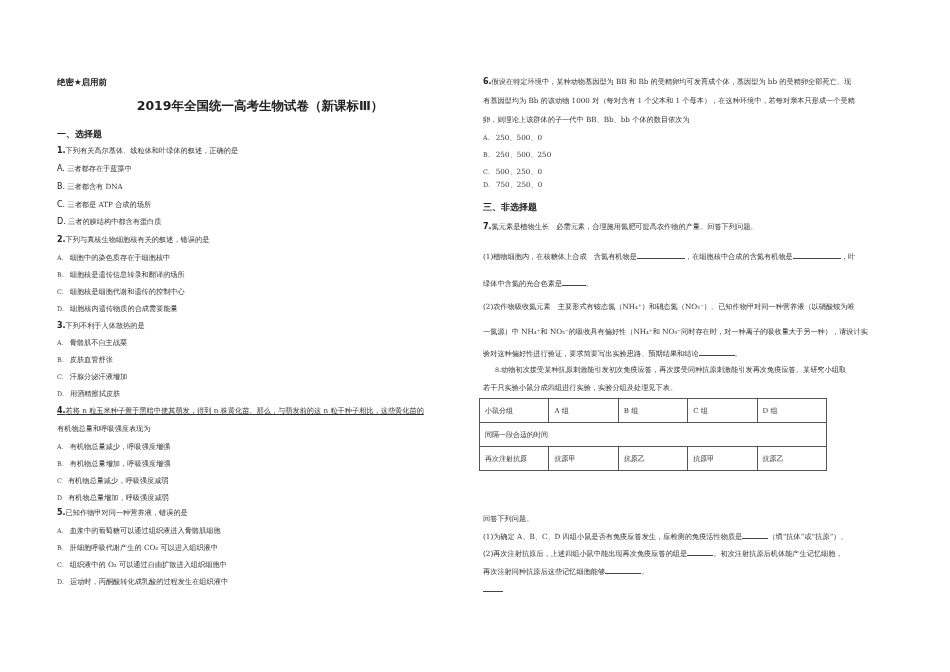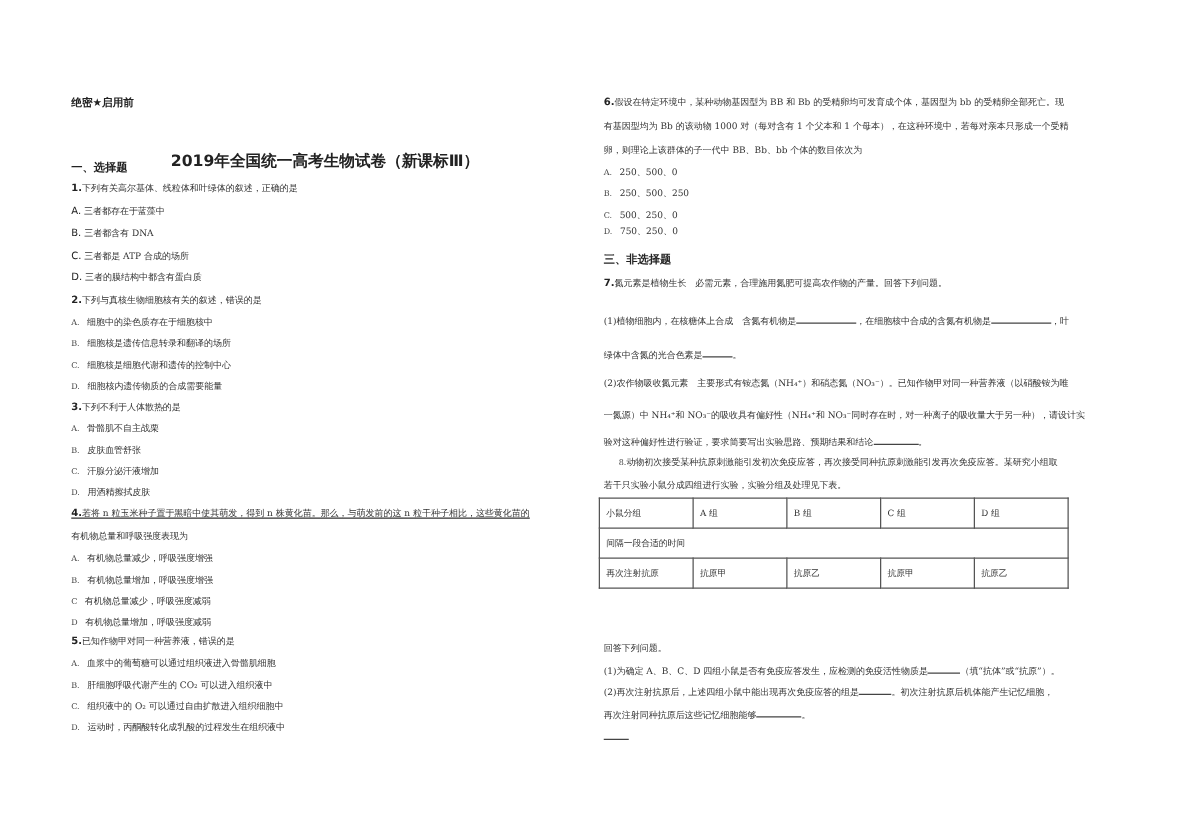--- a/index.html
+++ b/index.html
@@ -8,29 +8,29 @@
     .abs { position: absolute; white-space: nowrap; }
     .sans { font-family: "DejaVu Sans", "Liberation Sans", sans-serif; }
     .secret { font-size: 8.5px; font-weight: bold; }
     .title { font-size: 12.5px; font-weight: bold; }
     .section { font-size: 9px; font-weight: bold; }
     .q { font-size: 7.2px; color: #333; }
     .qnum { font-family: "DejaVu Sans", "Liberation Sans", sans-serif; font-weight: bold; font-size: 8px; color: #222; }
     .optL { font-family: "DejaVu Sans", "Liberation Sans", sans-serif; font-size: 8px; color: #222; }
     .optsm { font-size: 6.4px; color: #444; margin-right: 6px; }
     .blank { display: inline-block; border-bottom: 0.8px solid #444; height: 8px; vertical-align: baseline; }
-    table.exp { position: absolute; left: 479px; top: 398px; width: 376px; border-collapse: collapse; }
+    table.exp { position: absolute; left: 479px; top: 398px; width: 348px; border-collapse: collapse; }
     table.exp td { border: 1.2px solid #555; height: 24px; font-size: 7px; color: #333; padding: 0 5px; vertical-align: middle; }
   </style>
 </head>
 <body>
 
 <div>
   <div class="abs sans secret" style="left:57px; top:77px;">绝密★启用前</div>
-  <div class="abs sans title" style="left:0; width:520px; text-align:center; top:98px;margin-top:23px;">2019年全国统一高考生物试卷（新课标Ⅲ）</div>
+  <div class="abs sans title" style="left:0; width:520px; text-align:center; top:98px;">2019年全国统一高考生物试卷（新课标Ⅲ）</div>
   <div class="abs sans section" style="left:57px; top:128px;">一、选择题</div>
 
   <div class="abs q" style="left:57px; top:146px;">
     <span class="qnum">1.</span><span>下列有关高尔基体、线粒体和叶绿体的叙述，正确的是</span>
   </div>
   <div class="abs q" style="left:57px; top:164px;"><span class="optL">A.</span> <span>三者都存在于蓝藻中</span></div>
   <div class="abs q" style="left:57px; top:182px;"><span class="optL">B.</span> <span>三者都含有 DNA</span></div>
   <div class="abs q" style="left:57px; top:200px;"><span class="optL">C.</span> <span>三者都是 ATP 合成的场所</span></div>
   <div class="abs q" style="left:57px; top:217px;"><span class="optL">D.</span> <span>三者的膜结构中都含有蛋白质</span></div>
 

